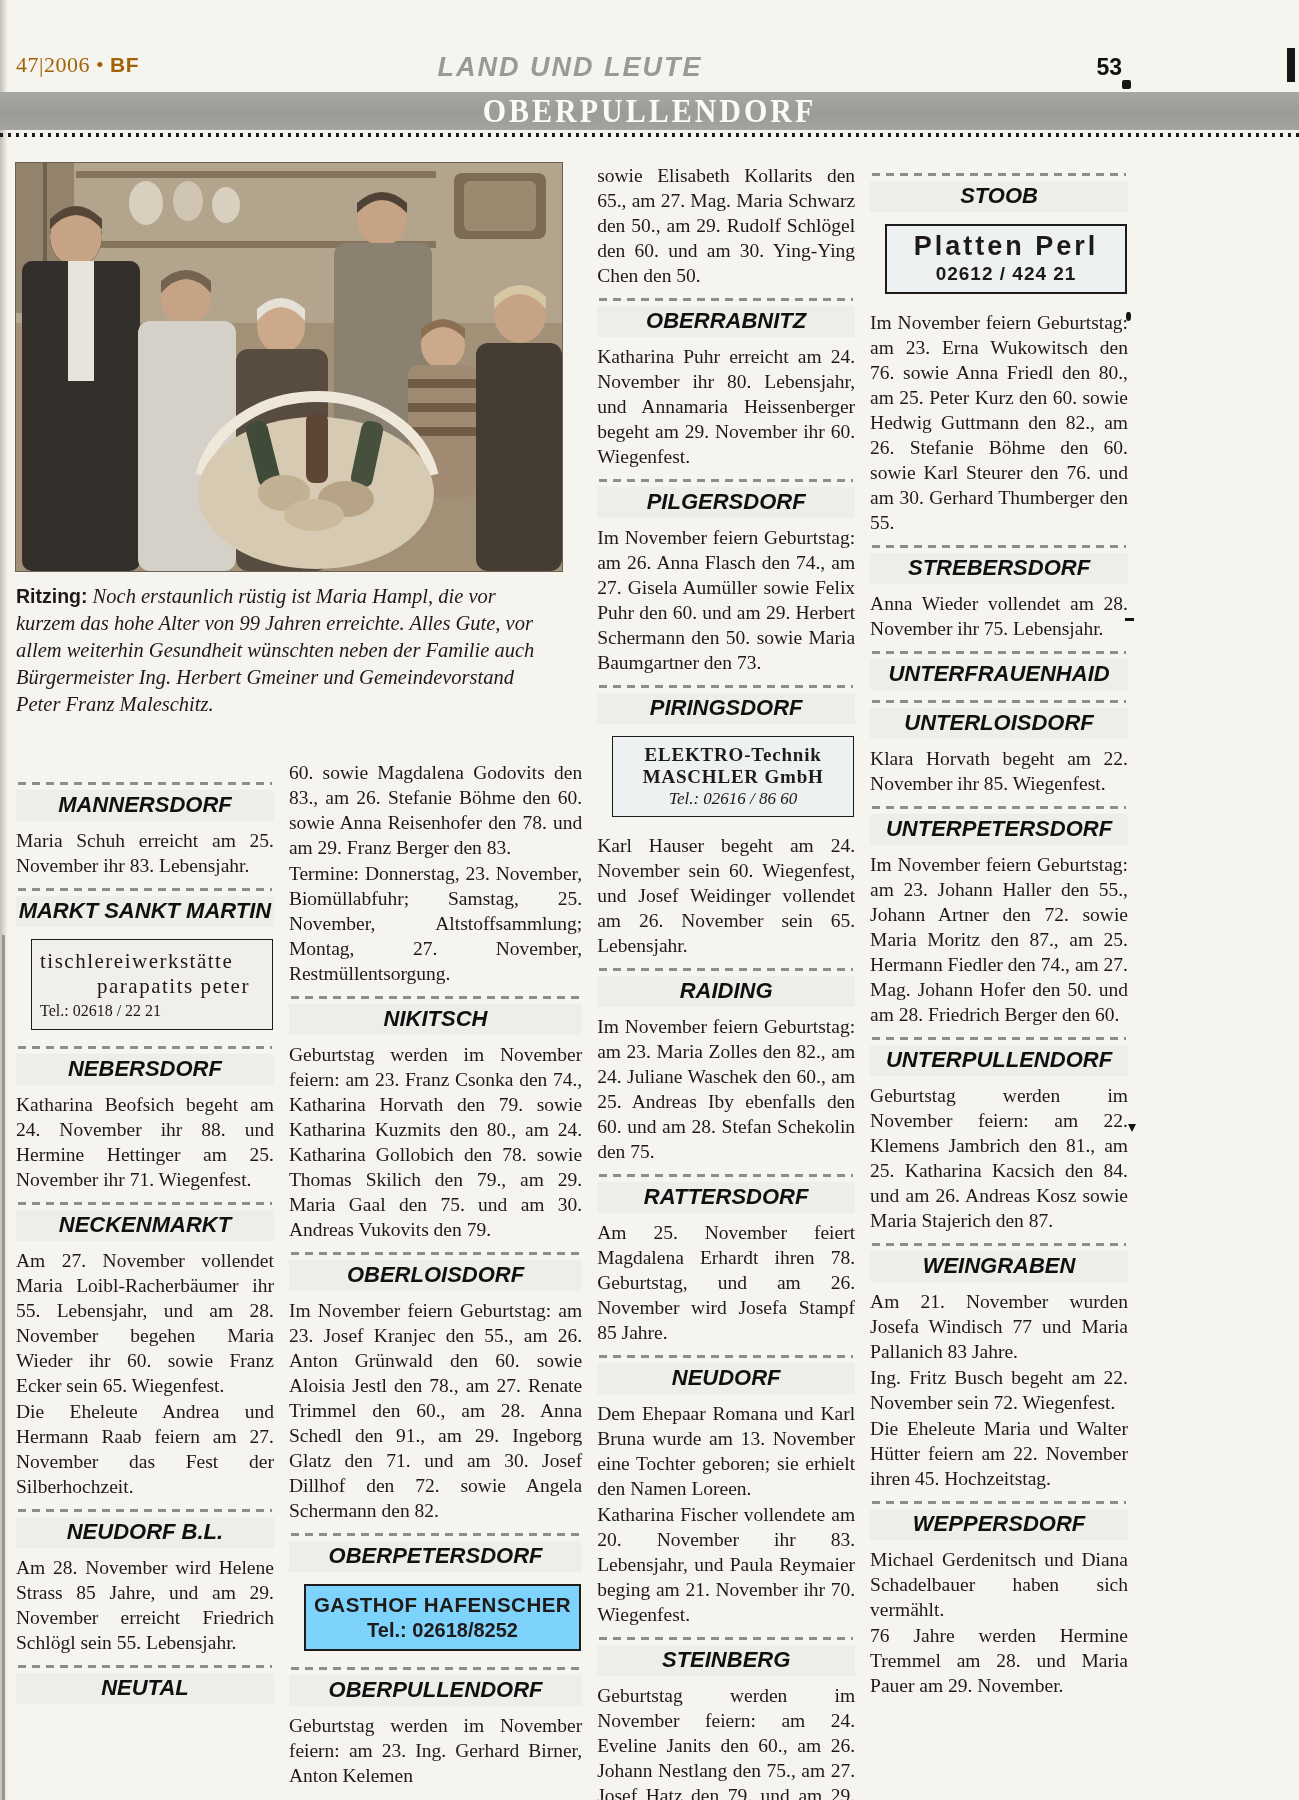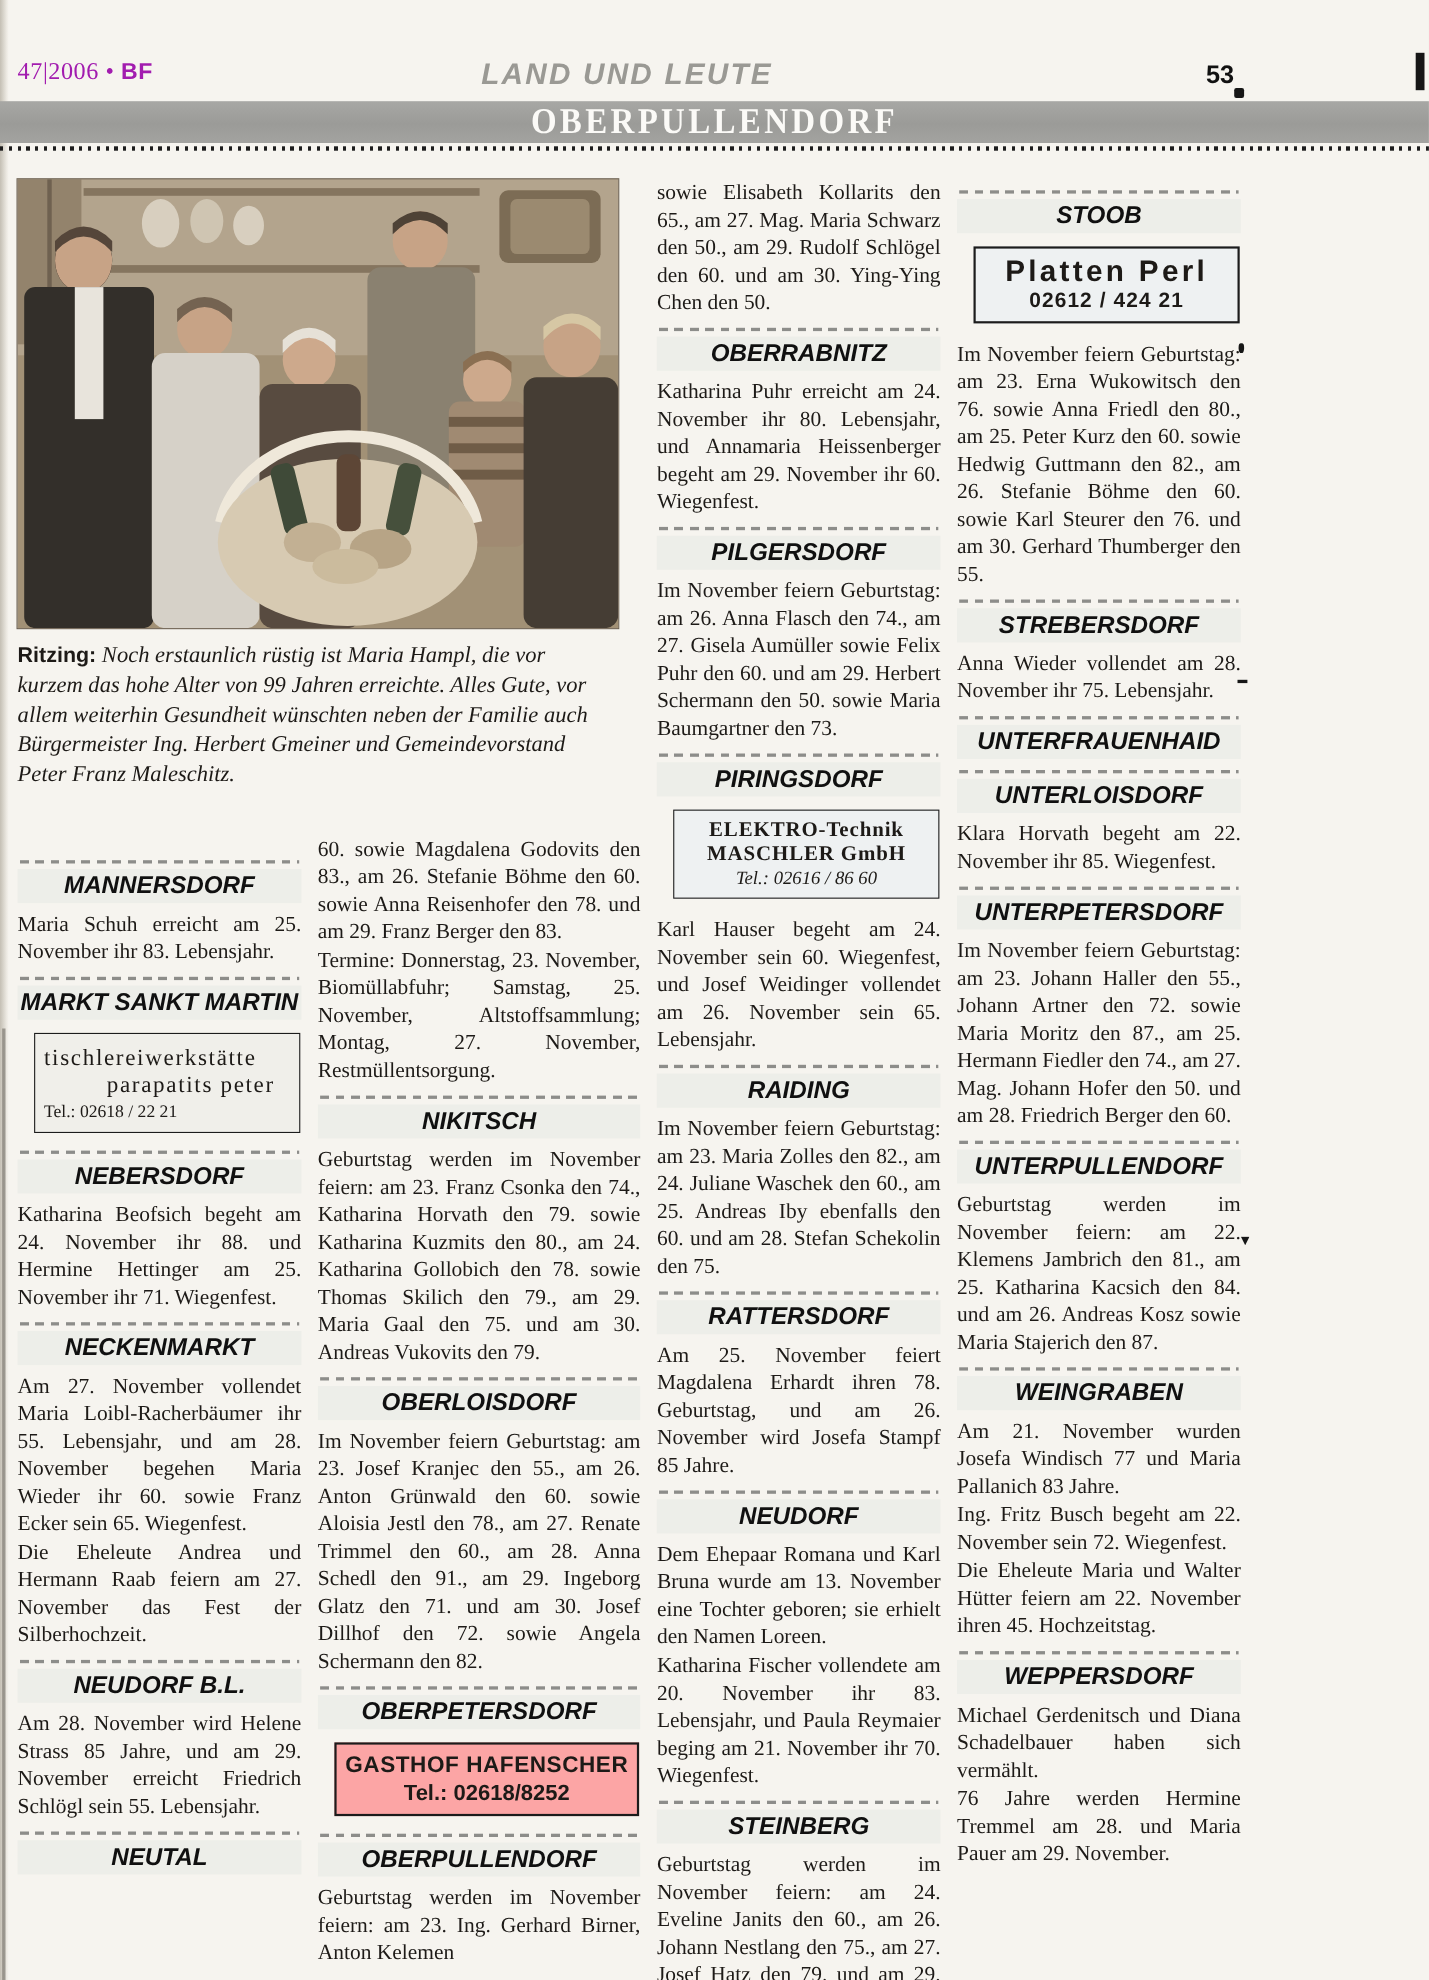--- a/index.html
+++ b/index.html
@@ -18,21 +18,21 @@
     position:relative;
     padding:52px 0 0 0;
   }
   .masthead-row{
     position:relative;
     height:34px;
     width:1140px;
   }
   .issue{
     position:absolute;left:16px;top:0;
-    font-size:22px;letter-spacing:.5px;color:#a21caf;
+    font-size:22px;letter-spacing:.5px;color:#a16207;
   }
   .issue .brand{font-family:"Liberation Sans",sans-serif;font-weight:bold;font-size:21px;}
   .section-title{
     position:absolute;left:0;right:0;top:0;text-align:center;
     font-family:"Liberation Sans",sans-serif;
     font-style:italic;font-weight:bold;
     font-size:27px;letter-spacing:2px;
     color:#9a9994;
   }
   .page-number{
@@ -127,21 +127,21 @@
   }
   [data-ad="tischlerei-ad"] .ad-line:nth-child(2){
     font-size:21px;letter-spacing:1.5px;text-align:right;padding-right:14px;
   }
   [data-ad="tischlerei-ad"] .ad-line:nth-child(3){
     font-size:16px;margin-top:3px;
   }
   [data-ad="gasthof-ad"]{
     border-width:2.5px;text-align:center;
     font-family:"Liberation Sans",sans-serif;font-weight:bold;
-    background:#fca5a5;
+    background:#7dd3fc;
   }
   [data-ad="gasthof-ad"] .ad-line:nth-child(1){font-size:20.5px;letter-spacing:.5px;}
   [data-ad="gasthof-ad"] .ad-line:nth-child(2){font-size:20px;margin-top:2px;}
   [data-ad="elektro-ad"]{text-align:center;background:#eef1f2;}
   [data-ad="elektro-ad"] .ad-line:nth-child(1),
   [data-ad="elektro-ad"] .ad-line:nth-child(2){
     font-weight:bold;font-size:19px;letter-spacing:.8px;
   }
   [data-ad="elektro-ad"] .ad-line:nth-child(3){
     font-style:italic;font-size:17px;margin-top:1px;

